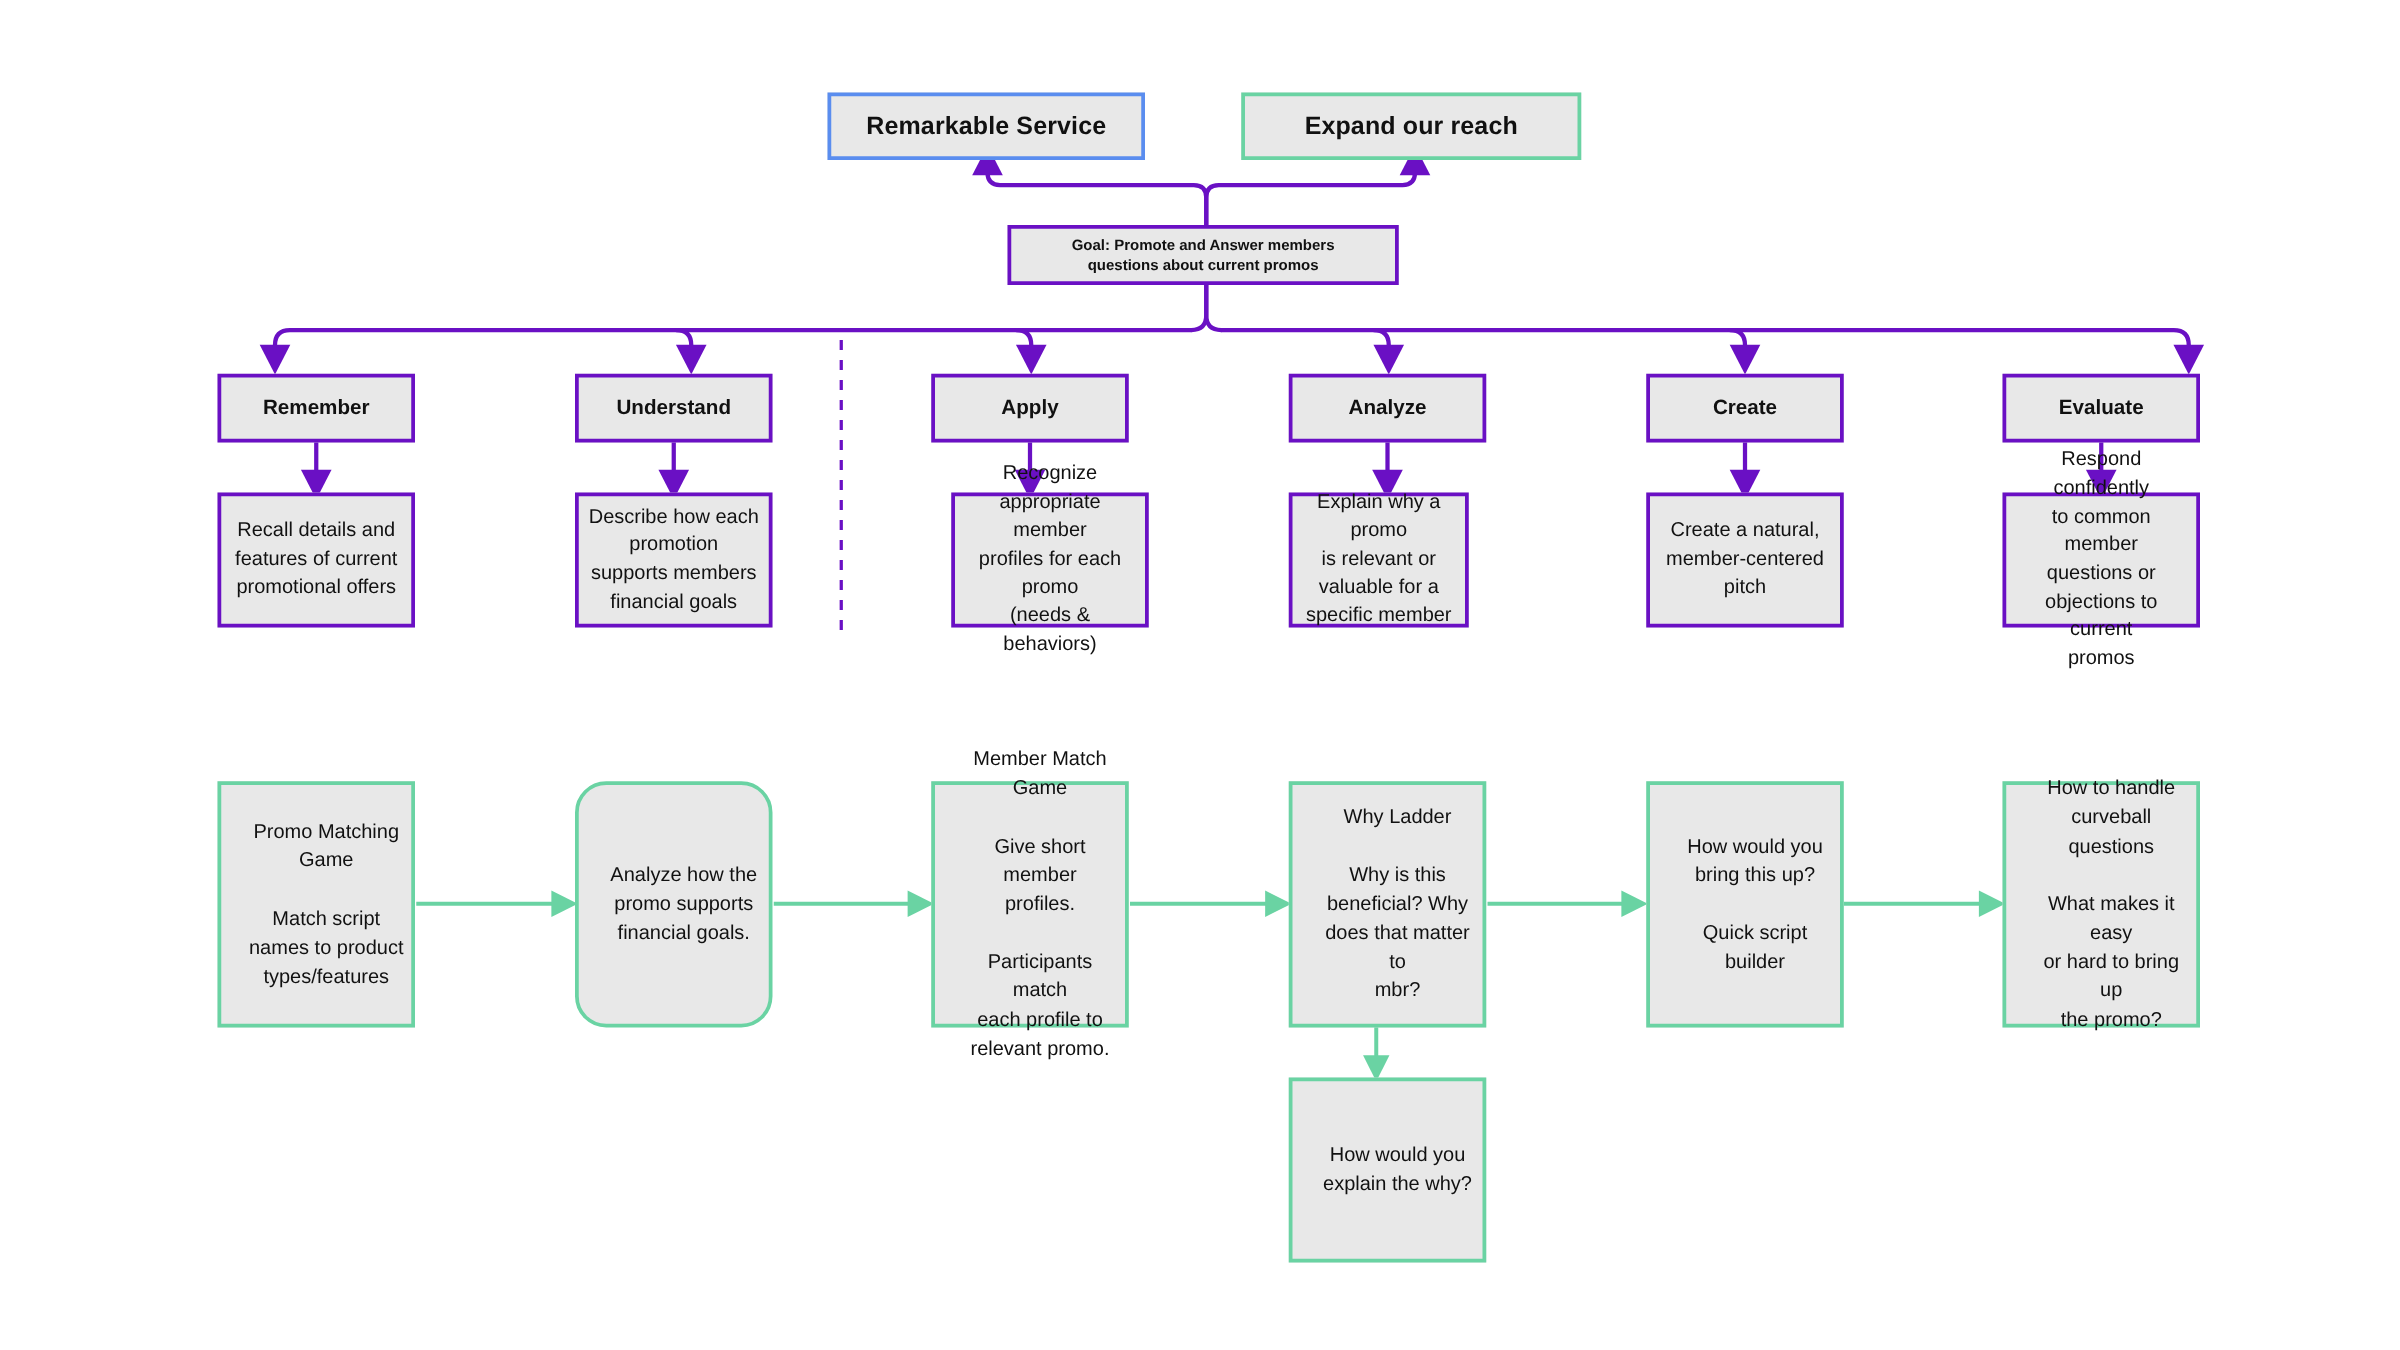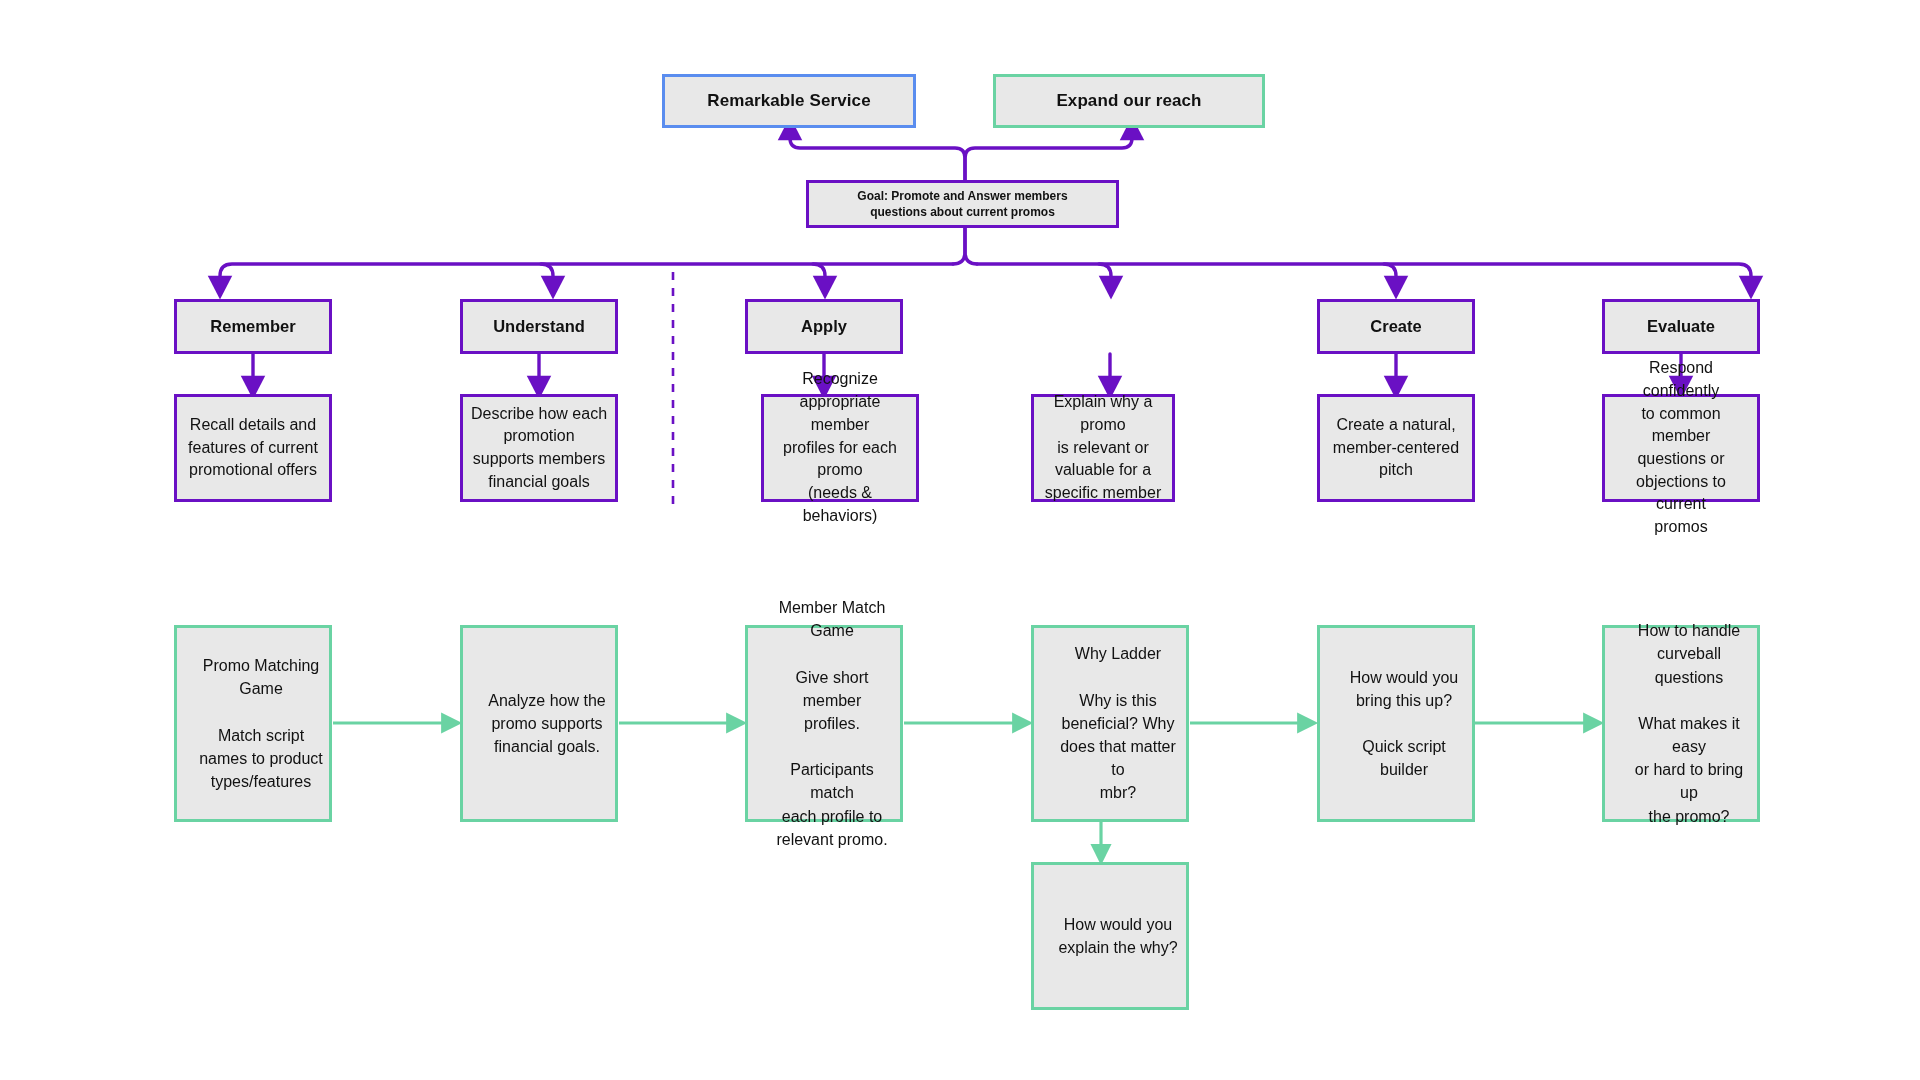--- a/index.html
+++ b/index.html
@@ -44,21 +44,21 @@
     box-sizing: border-box;
     white-space: pre-line;
   }
   
   .n-blue  { border: 3px solid #5a8def; }
   .n-green { border: 3px solid #6ad3a3; }
   .n-purple{ border: 3px solid #6a10c4; }
 
   .t-strategy {
     font-weight: bold;
-    font-size: 17px;
+    font-size: 20px;
     letter-spacing: 0.1px;
   }
   .t-goal {
     font-weight: bold;
     font-size: 12px;
     line-height: 1.35;
   }
   .t-level {
     font-weight: bold;
     font-size: 16.5px;
@@ -144,20 +144,23 @@
 
   <div class="node n-purple t-level" style="left:174px; top:299px; width:158px; height:55px;">
     <div class="txt">Remember</div>
   </div>
   <div class="node n-purple t-level" style="left:745px; top:299px; width:158px; height:55px;">
     <div class="txt">Apply</div>
   </div>
   <div class="node n-purple t-level" style="left:460px; top:299px; width:158px; height:55px;">
     <div class="txt">Understand</div>
   </div>
+  <div class="node n-purple t-level" style="left:1031px; top:299px; width:158px; height:55px;">
+    <div class="txt">Analyze</div>
+  </div>
   <div class="node n-purple t-level" style="left:1317px; top:299px; width:158px; height:55px;">
     <div class="txt">Create</div>
   </div>
   <div class="node n-purple t-level" style="left:1602px; top:299px; width:158px; height:55px;">
     <div class="txt">Evaluate</div>
   </div>
 
   <div class="node n-purple t-objective" style="left:174px; top:394px; width:158px; height:108px;">
     <div class="txt">Recall details and
 features of current
@@ -196,21 +199,21 @@
   </div>
 
   <div class="node n-green t-activity" style="left:174px; top:625px; width:158px; height:197px;">
     <div class="txt">Promo Matching
 Game
 
 Match script
 names to product
 types/features</div>
   </div>
-  <div class="node n-green t-activity" style="left:460px; top:625px; width:158px; height:197px;">
+  <div class="node n-green t-activity" style="left:460px; top:625px; width:158px; height:197px;border-radius:25px;">
     <div class="txt">Analyze how the
 promo supports
 financial goals.</div>
   </div>
   <div class="node n-green t-activity" style="left:745px; top:625px; width:158px; height:197px;">
     <div class="txt">Member Match
 Game
 
 Give short member
 profiles.

